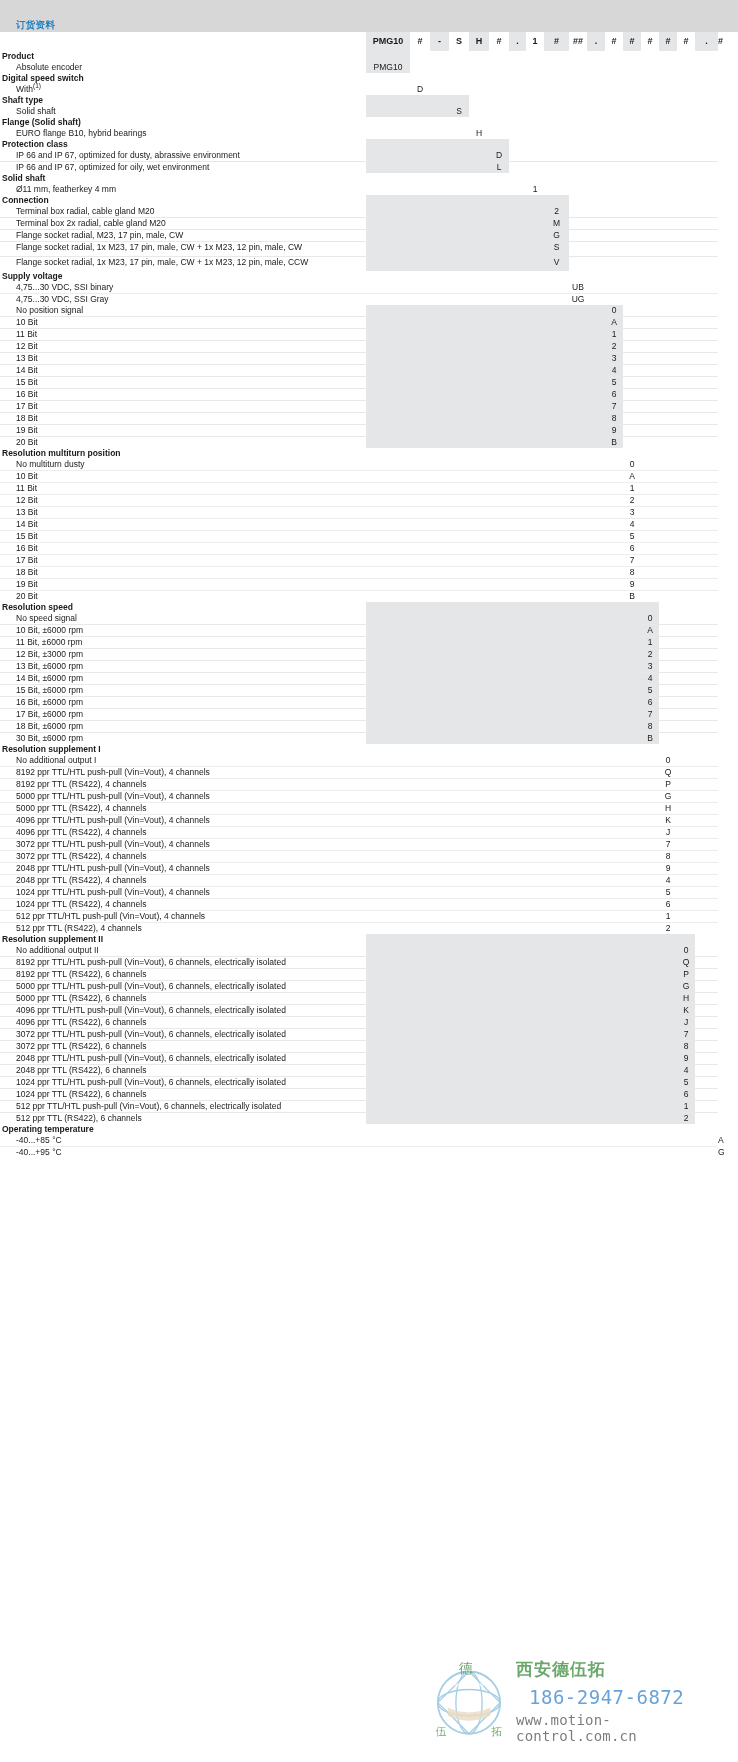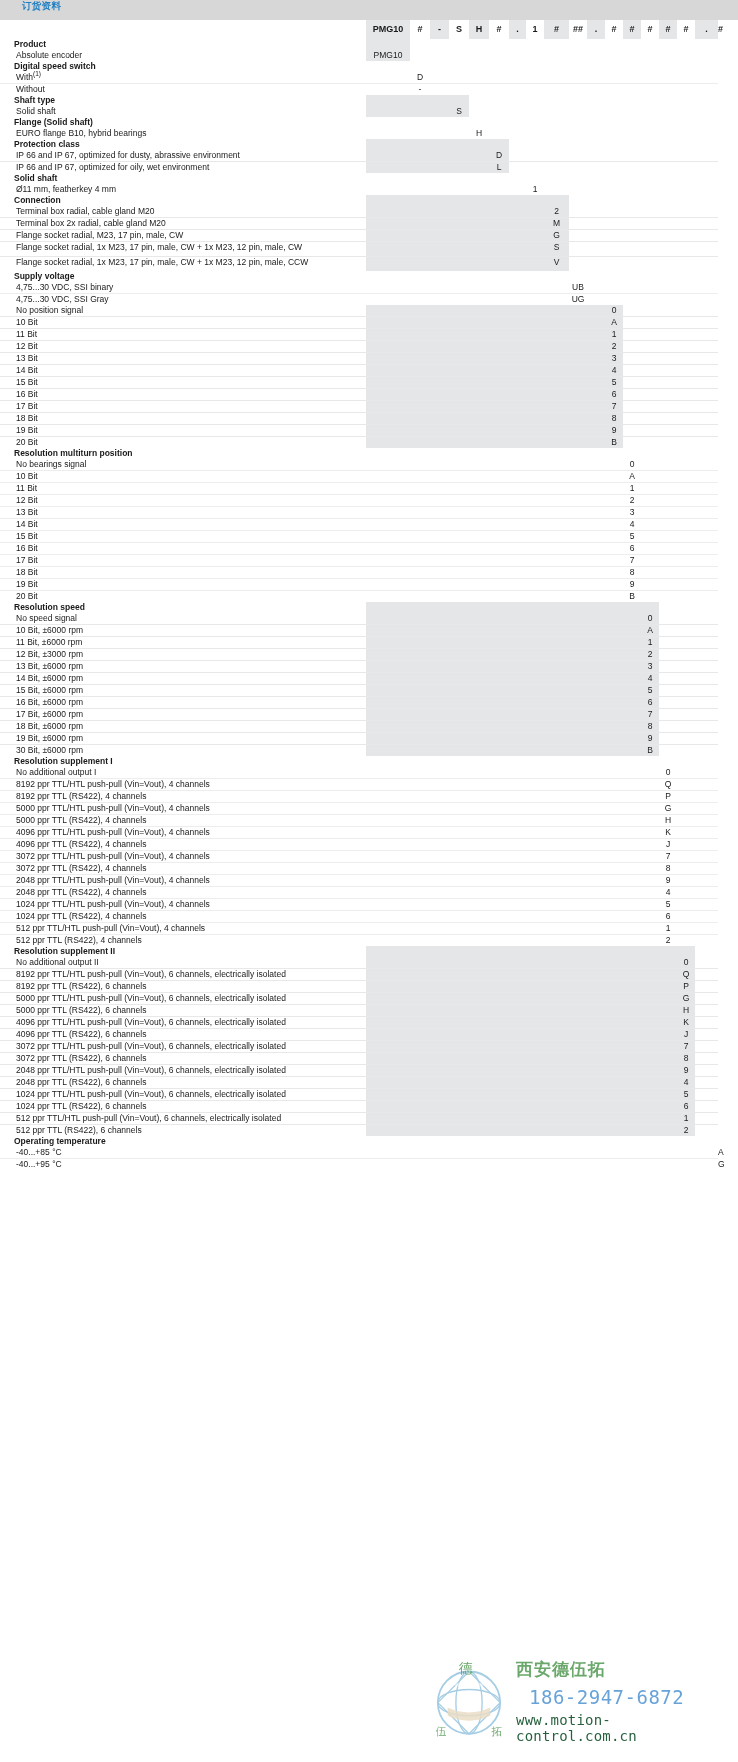--- a/index.html
+++ b/index.html
@@ -8,24 +8,24 @@
     background:#ffffff;
     font-family:"Liberation Sans","DejaVu Sans",sans-serif;
     font-size:8.5px;
     color:#1a1a1a;
     -webkit-font-smoothing:antialiased;
   }
   #page{position:relative;width:738px;height:1762px;overflow:hidden;background:#fff;}
 
   
   .titlebar{
-    height:20px;
+    height:32px;
     background:#d7d7d7;
-    display:flex;align-items:flex-start;
-    padding-left:22px;
+    display:flex;align-items:flex-end;
+    padding-left:16px;
     box-sizing:border-box;
   }
   .titlebar .t{
     color:#1f7fc4;
     font-size:9.5px;
     font-weight:bold;
     letter-spacing:.3px;
   }
 
   
@@ -52,21 +52,21 @@
   }
   tr.codehdr td.lbl{background:#ffffff;}
   tr.codehdr td.sh{background:#e4e6e8;}
   tr.codehdr td.wh{background:#ffffff;}
 
   
   td.lbl{
     padding:3px 4px 3px 6px;
     background:transparent;
   }
-  td.lbl.group{font-weight:bold;padding-left:14px;}
+  td.lbl.group{font-weight:bold;padding-left:2px;}
   td.lbl.opt{padding-left:16px;}
 
   td.code{
     text-align:center;
     padding:3px 0 3px 0;
     font-size:8.5px;
   }
 
   
   .bg-g{background:#e4e6e8;}
@@ -94,21 +94,21 @@
   }
   .wm .tel{
     position:absolute;left:101px;top:30px;
     font-size:19px;letter-spacing:.5px;
     color:#5b9bd5;
     font-family:"DejaVu Sans Mono","Liberation Mono",monospace;
   }
   .wm .url{
     position:absolute;left:88px;top:56px;
     font-size:14px;letter-spacing:.2px;
-    color:#14532d;
+    color:#737373;
     font-family:"DejaVu Sans Mono","Liberation Mono",monospace;
   }
 </style>
 </head>
 <body>
 
 <div id="page">
 
   <div class="titlebar">
     <span class="t">订货资料</span>
@@ -234,41 +234,20 @@
           <td class="code "></td>
           <td class="code "></td>
           <td class="code "></td>
           <td class="code "></td>
           <td class="code "></td>
           <td class="code "></td>
           <td class="code "></td>
           <td class="code "></td>
           <td class="code "></td>
         </tr>
-        <tr class="hrw">
-          <td class="lbl opt bg-w"><span>Without</span></td>
-          <td class="code bg-w"></td>
-          <td class="code bg-w">-</td>
-          <td class="code "></td>
-          <td class="code "></td>
-          <td class="code "></td>
-          <td class="code "></td>
-          <td class="code "></td>
-          <td class="code "></td>
-          <td class="code "></td>
-          <td class="code "></td>
-          <td class="code "></td>
-          <td class="code "></td>
-          <td class="code "></td>
-          <td class="code "></td>
-          <td class="code "></td>
-          <td class="code "></td>
-          <td class="code "></td>
-          <td class="code "></td>
-        </tr>
         <tr class="grouprow">
           <td class="lbl group bg-g">Shaft type</td>
           <td class="bg-g"></td>
           <td class="bg-g"></td>
           <td class="bg-g"></td>
           <td class="bg-g"></td>
           <td class=""></td>
           <td class=""></td>
           <td class=""></td>
           <td class=""></td>
@@ -907,21 +886,21 @@
           <td class="bg-w"></td>
           <td class="bg-w"></td>
           <td class="bg-w"></td>
           <td class=""></td>
           <td class=""></td>
           <td class=""></td>
           <td class=""></td>
           <td class=""></td>
         </tr>
         <tr class="">
-          <td class="lbl opt bg-w"><span>No bearings signal</span></td>
+          <td class="lbl opt bg-w"><span>No multiturn dusty</span></td>
           <td class="code bg-w"></td>
           <td class="code bg-w"></td>
           <td class="code bg-w"></td>
           <td class="code bg-w"></td>
           <td class="code bg-w"></td>
           <td class="code bg-w"></td>
           <td class="code bg-w"></td>
           <td class="code bg-w"></td>
           <td class="code bg-w"></td>
           <td class="code bg-w"></td>
@@ -1384,41 +1363,20 @@
           <td class="code bg-g"></td>
           <td class="code bg-g"></td>
           <td class="code bg-g"></td>
           <td class="code bg-g"></td>
           <td class="code bg-g"></td>
           <td class="code bg-g"></td>
           <td class="code bg-g"></td>
           <td class="code bg-g"></td>
           <td class="code bg-g"></td>
           <td class="code bg-g">8</td>
-          <td class="code "></td>
-          <td class="code "></td>
-          <td class="code "></td>
-          <td class="code "></td>
-        </tr>
-        <tr class="hr">
-          <td class="lbl opt bg-g"><span>19 Bit, ±6000 rpm</span></td>
-          <td class="code bg-g"></td>
-          <td class="code bg-g"></td>
-          <td class="code bg-g"></td>
-          <td class="code bg-g"></td>
-          <td class="code bg-g"></td>
-          <td class="code bg-g"></td>
-          <td class="code bg-g"></td>
-          <td class="code bg-g"></td>
-          <td class="code bg-g"></td>
-          <td class="code bg-g"></td>
-          <td class="code bg-g"></td>
-          <td class="code bg-g"></td>
-          <td class="code bg-g"></td>
-          <td class="code bg-g">9</td>
           <td class="code "></td>
           <td class="code "></td>
           <td class="code "></td>
           <td class="code "></td>
         </tr>
         <tr class="hr">
           <td class="lbl opt bg-g"><span>30 Bit, ±6000 rpm</span></td>
           <td class="code bg-g"></td>
           <td class="code bg-g"></td>
           <td class="code bg-g"></td>

